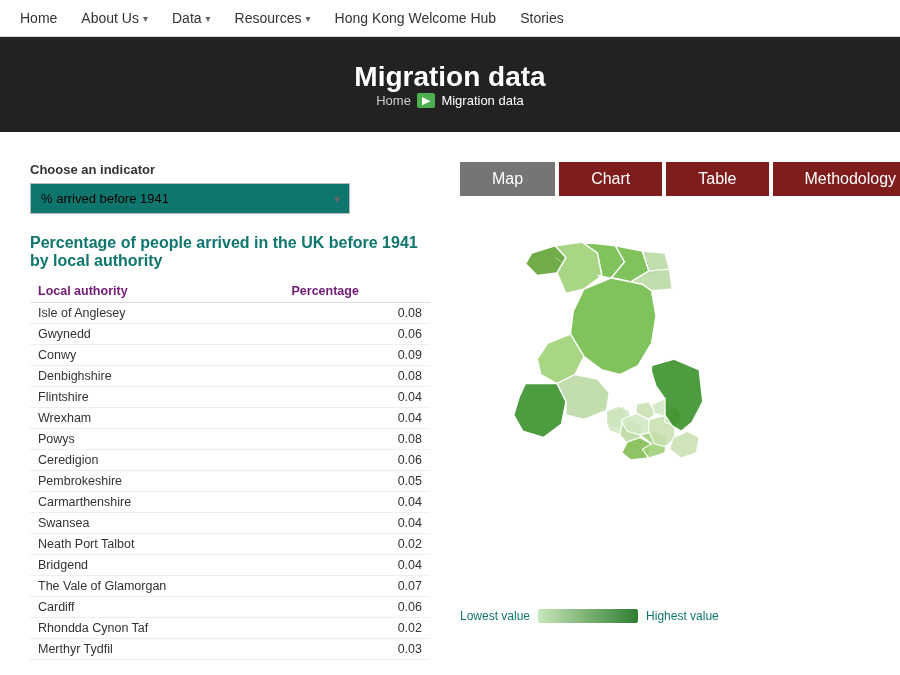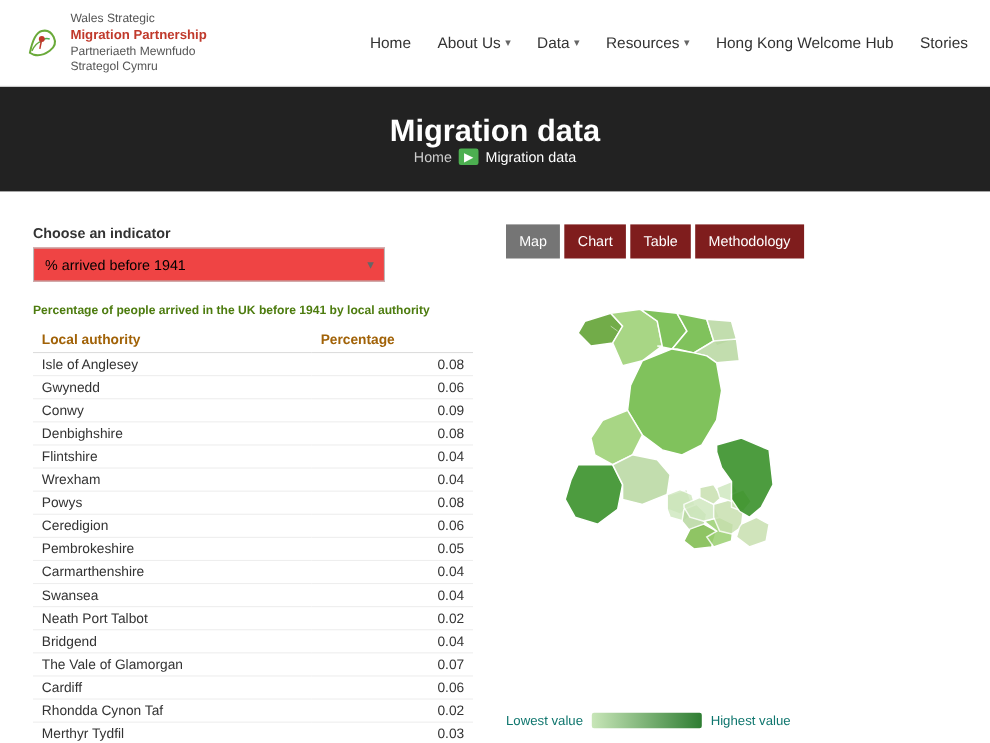--- a/index.html
+++ b/index.html
@@ -100,52 +100,52 @@
       color: #333;
     }
     .select-wrapper {
       position: relative;
       width: 320px;
     }
     .select-wrapper select {
       width: 100%;
       padding: 7px 38px 7px 10px;
       border: 1px solid #bbb;
-      background: #ef4444;
+      background: #0f766e;
       font-size: 13px;
       appearance: none;
       cursor: pointer;
     }
     .select-arrow {
       position: absolute;
       right: 10px;
       top: 50%;
       transform: translateY(-50%);
       font-size: 12px;
       color: #666;
       pointer-events: none;
     }
 
     
     .table-title {
-      font-size: 11px;
+      font-size: 16px;
       font-weight: bold;
       margin-bottom: 10px;
-      color: #4d7c0f;
+      color: #0f766e;
     }
     .data-table {
       width: 100%;
       border-collapse: collapse;
       font-size: 12.5px;
     }
     .data-table th {
       text-align: left;
       padding: 4px 8px;
       font-weight: bold;
-      color: #a16207;
+      color: #701a75;
       border-bottom: 1px solid #ddd;
       margin-top: 14px;
     }
     .data-table td {
       padding: 3px 8px;
       border-bottom: 1px solid #eee;
       color: #333;
     }
     .data-table td:last-child {
       text-align: right;
@@ -162,24 +162,24 @@
       align-items: flex-start;
     }
 
     
     .tab-bar {
       display: flex;
       gap: 4px;
       margin-bottom: 20px;
     }
     .tab-btn {
-      padding: 8px 12px;
+      padding: 8px 32px;
       border: none;
       cursor: pointer;
-      font-size: 13px;
+      font-size: 16px;
       font-weight: 500;
     }
     .tab-btn.active {
       background: #757575;
       color: #fff;
     }
     .tab-btn.inactive {
       background: #7f1d1d;
       color: #fff;
     }
@@ -209,36 +209,20 @@
     
     svg.wales-map {
       width: 320px;
       height: 360px;
     }
   </style>
 </head>
 <body>
 
 <div class="header">
-  <div class="logo-area">
-
-    <svg class="logo-icon" viewBox="0 0 40 40">
-      <path d="M8 30 Q12 10 20 8 Q28 6 32 14 Q36 22 28 28 Q20 34 12 32 Z" fill="none" stroke="#6aaa3a" stroke-width="2"></path>
-      <path d="M10 28 Q14 20 20 18" fill="none" stroke="#6aaa3a" stroke-width="1.5"></path>
-      <path d="M18 20 Q22 14 28 16" fill="none" stroke="#4caf50" stroke-width="1.5"></path>
-      <circle cx="20" cy="16" r="3" fill="#c0392b"></circle>
-      <path d="M20 16 L18 26" stroke="#c0392b" stroke-width="1.5"></path>
-    </svg>
-    <div class="logo-text">
-      <div>Wales Strategic</div>
-      <div class="brand-name">Migration Partnership</div>
-      <div>Partneriaeth Mewnfudo</div>
-      <div>Strategol Cymru</div>
-    </div>
-  </div>
 
   <nav>
     <span class="nav-item">Home</span>
     <span class="nav-item">
       <span>About Us</span>
       <span class="nav-chevron">▾</span>
     </span>
     <span class="nav-item">
       <span>Data</span>
       <span class="nav-chevron">▾</span>

